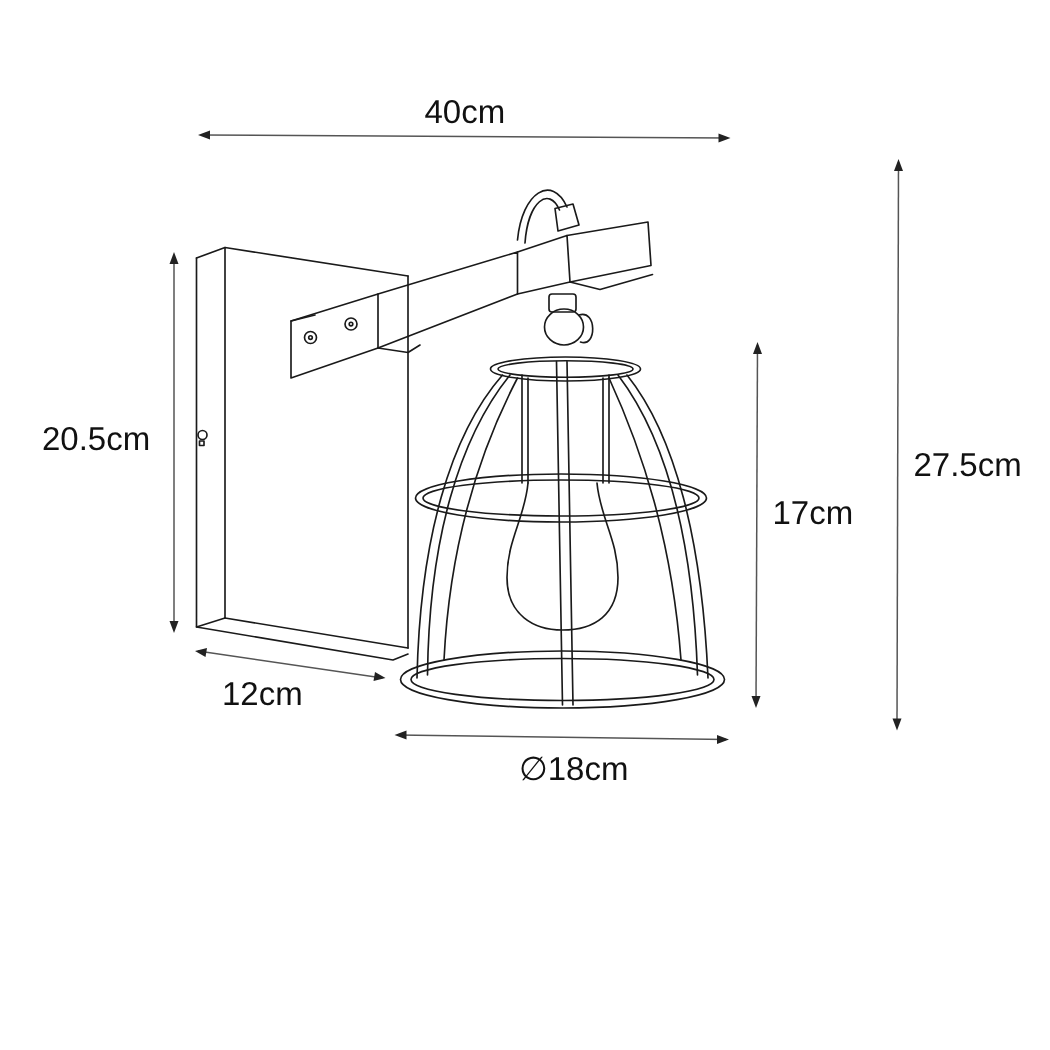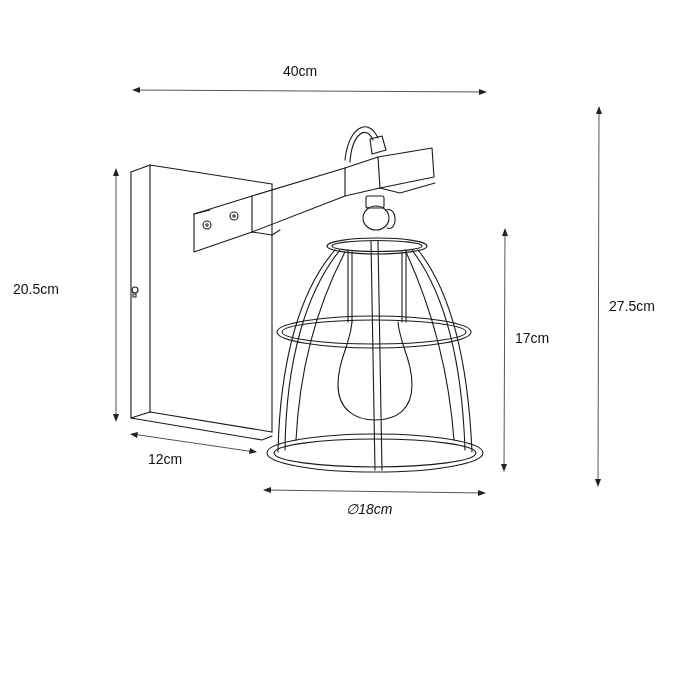--- a/index.html
+++ b/index.html
@@ -1,18 +1,18 @@
 <!DOCTYPE html>
 <html><head>
 <meta charset="utf-8">
 <style>
   html, body { margin: 0; padding: 0; background: #ffffff; }
   body { width: 700px; height: 700px; position: relative; overflow: hidden; font-family: "Liberation Sans", sans-serif; }
   #drawing { position: absolute; left: 0; top: 0; width: 700px; height: 700px; }
-  .dim-label { position: absolute; font-family: "Liberation Sans", sans-serif; font-size: 14px; color: #111111; white-space: nowrap; line-height: 1; }
+  .dim-label { position: absolute; font-family: "Liberation Sans", sans-serif; font-size: 22px; color: #111111; white-space: nowrap; line-height: 1; }
   .ln { fill: none; stroke: #1a1a1a; stroke-width: 1.1; stroke-linejoin: round; stroke-linecap: round; }
   .dimln { fill: none; stroke: #555555; stroke-width: 1; }
   .arrow { fill: #222222; }
 </style>
 </head>
 <body>
 
 <svg id="drawing" viewBox="0 0 700 700" xmlns="http://www.w3.org/2000/svg">
 
   <g>
@@ -100,17 +100,17 @@
     <line class="ln" x1="402" y1="252" x2="402" y2="322"></line>
     <line class="ln" x1="406" y1="250" x2="406" y2="322"></line>
   </g>
 
   <g>
     <path class="ln" d="M352,322 C350,345 338,360 338,385 C338,410 356,420 375,420 C396,420 412,410 412,385 C412,360 400,345 398,322"></path>
   </g>
 </svg>
 
 <div class="dim-label" style="left:283px;top:64px;">40cm</div>
-<div class="dim-label" style="left:13px;top:282px;text-align:center;">20.5cm</div>
+<div class="dim-label" style="left:28px;top:282px;text-align:center;">20.5cm</div>
 <div class="dim-label" style="left:148px;top:452px;">12cm</div>
 <div class="dim-label" style="left:515px;top:331px;">17cm</div>
 <div class="dim-label" style="left:609px;top:271px;margin-top:28px;">27.5cm</div>
-<div class="dim-label" style="left:346px;top:502px;font-style:italic;">∅18cm</div>
+<div class="dim-label" style="left:346px;top:502px;">∅18cm</div>
 
 </body></html>

